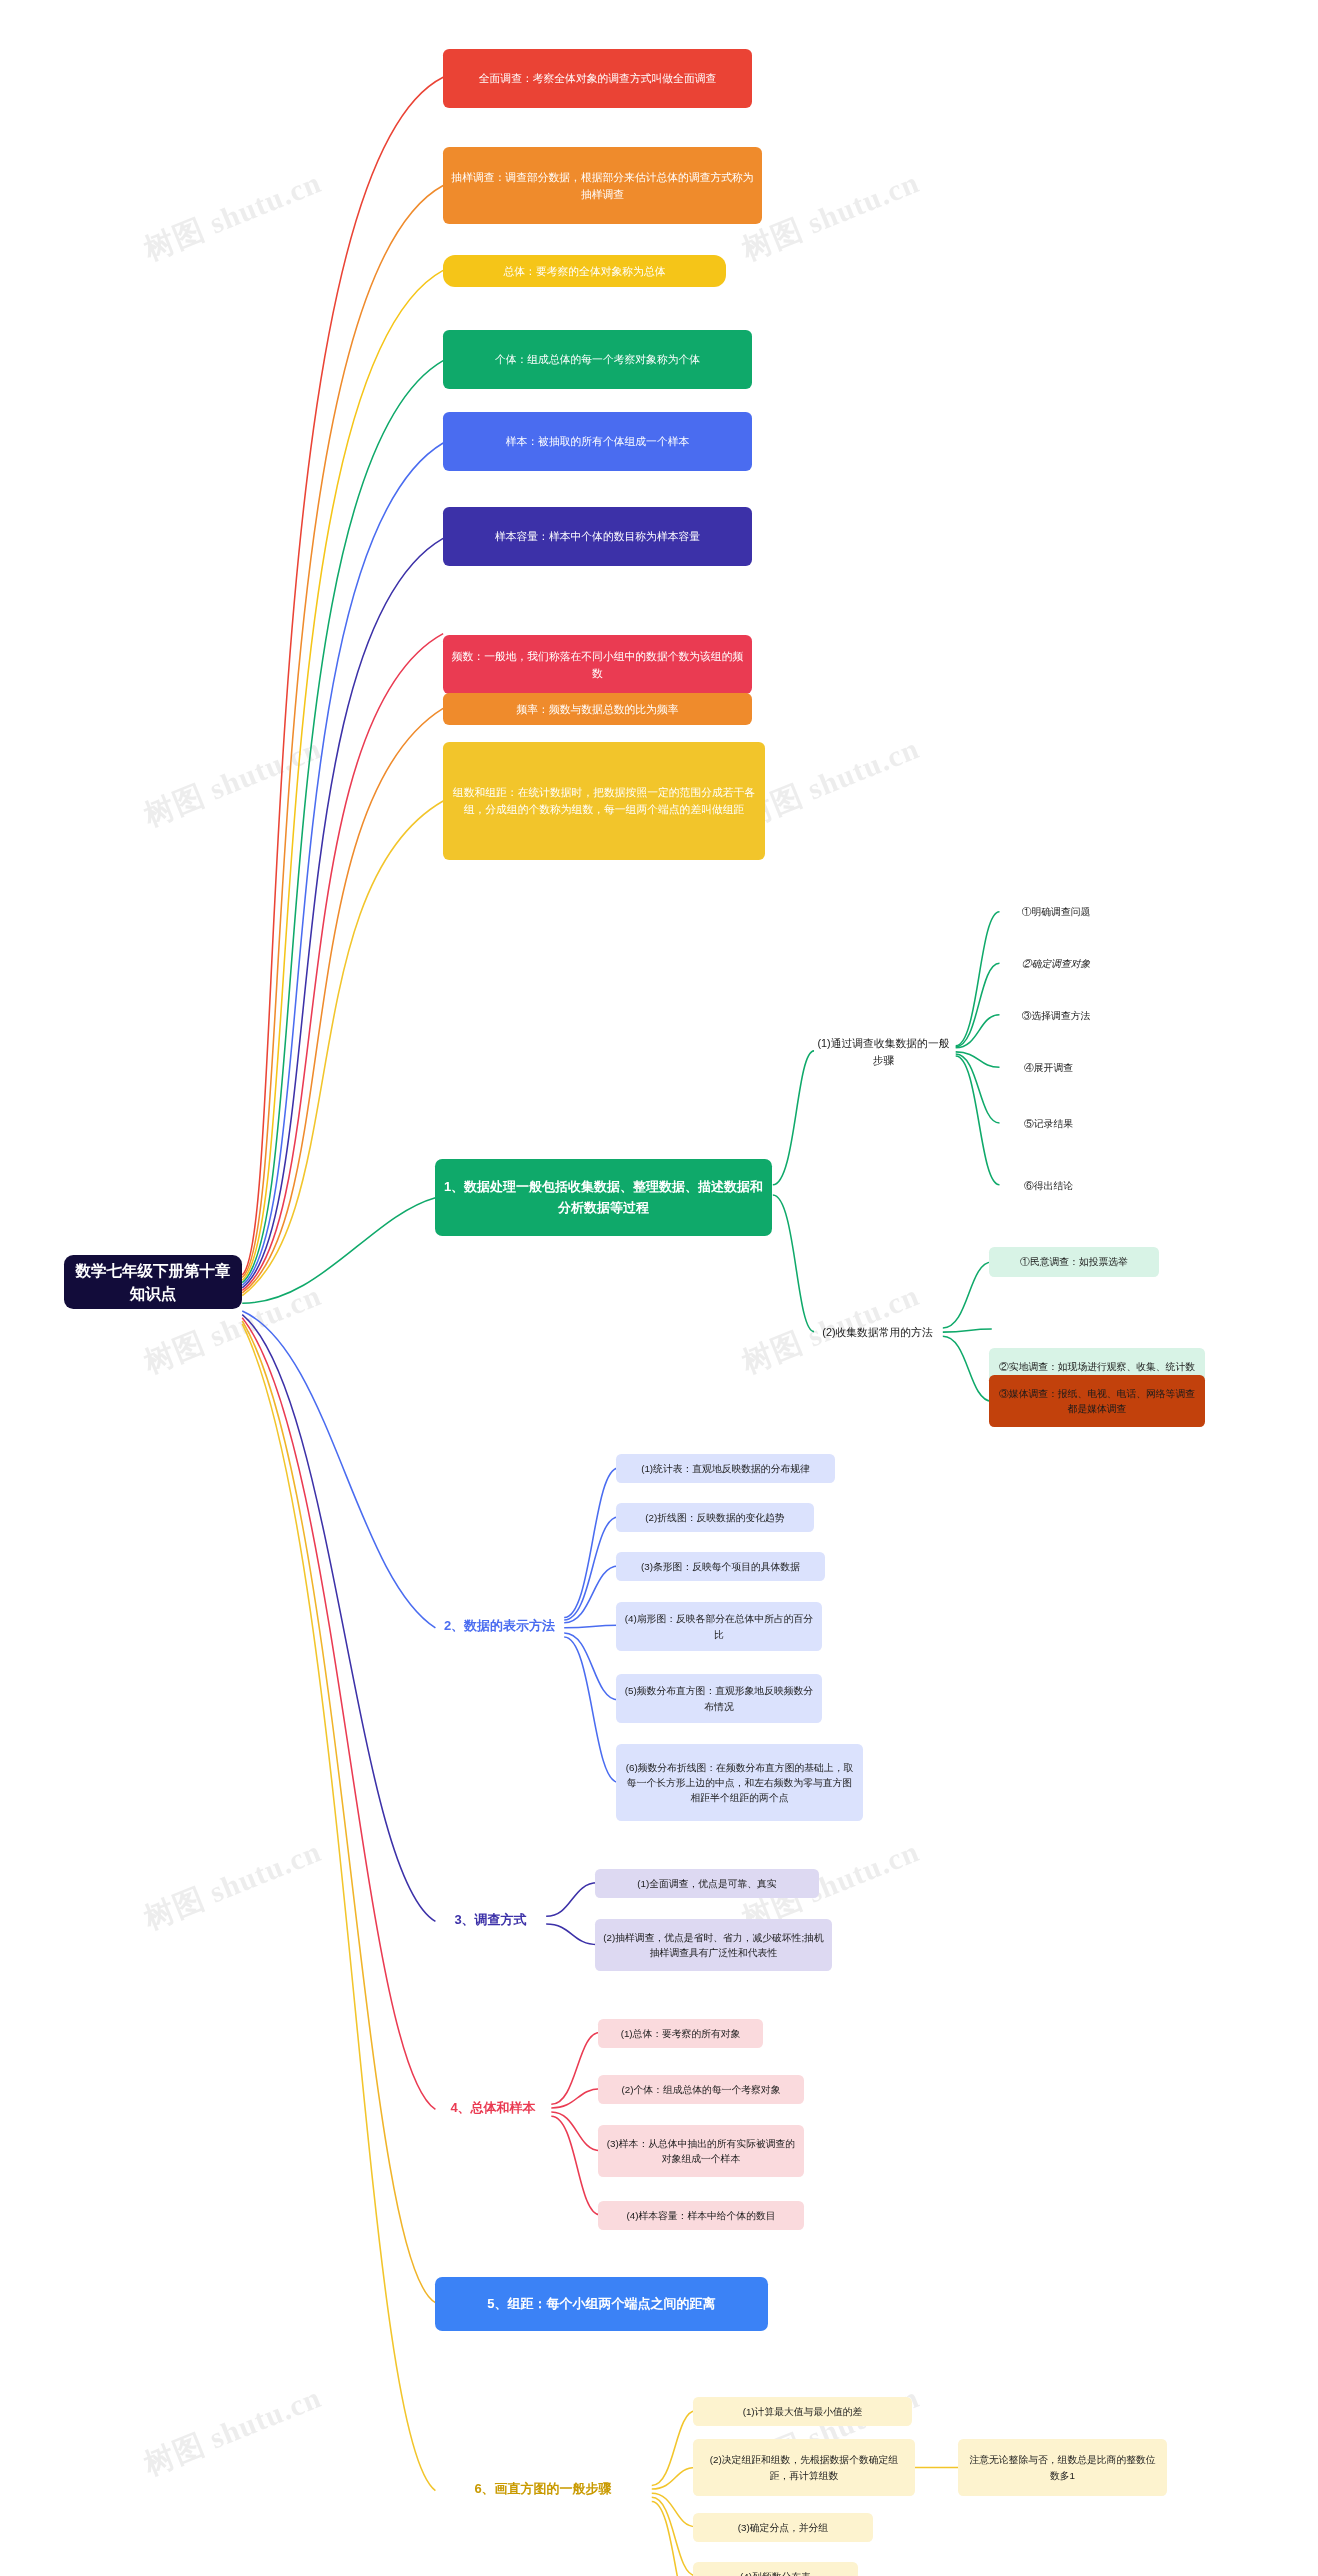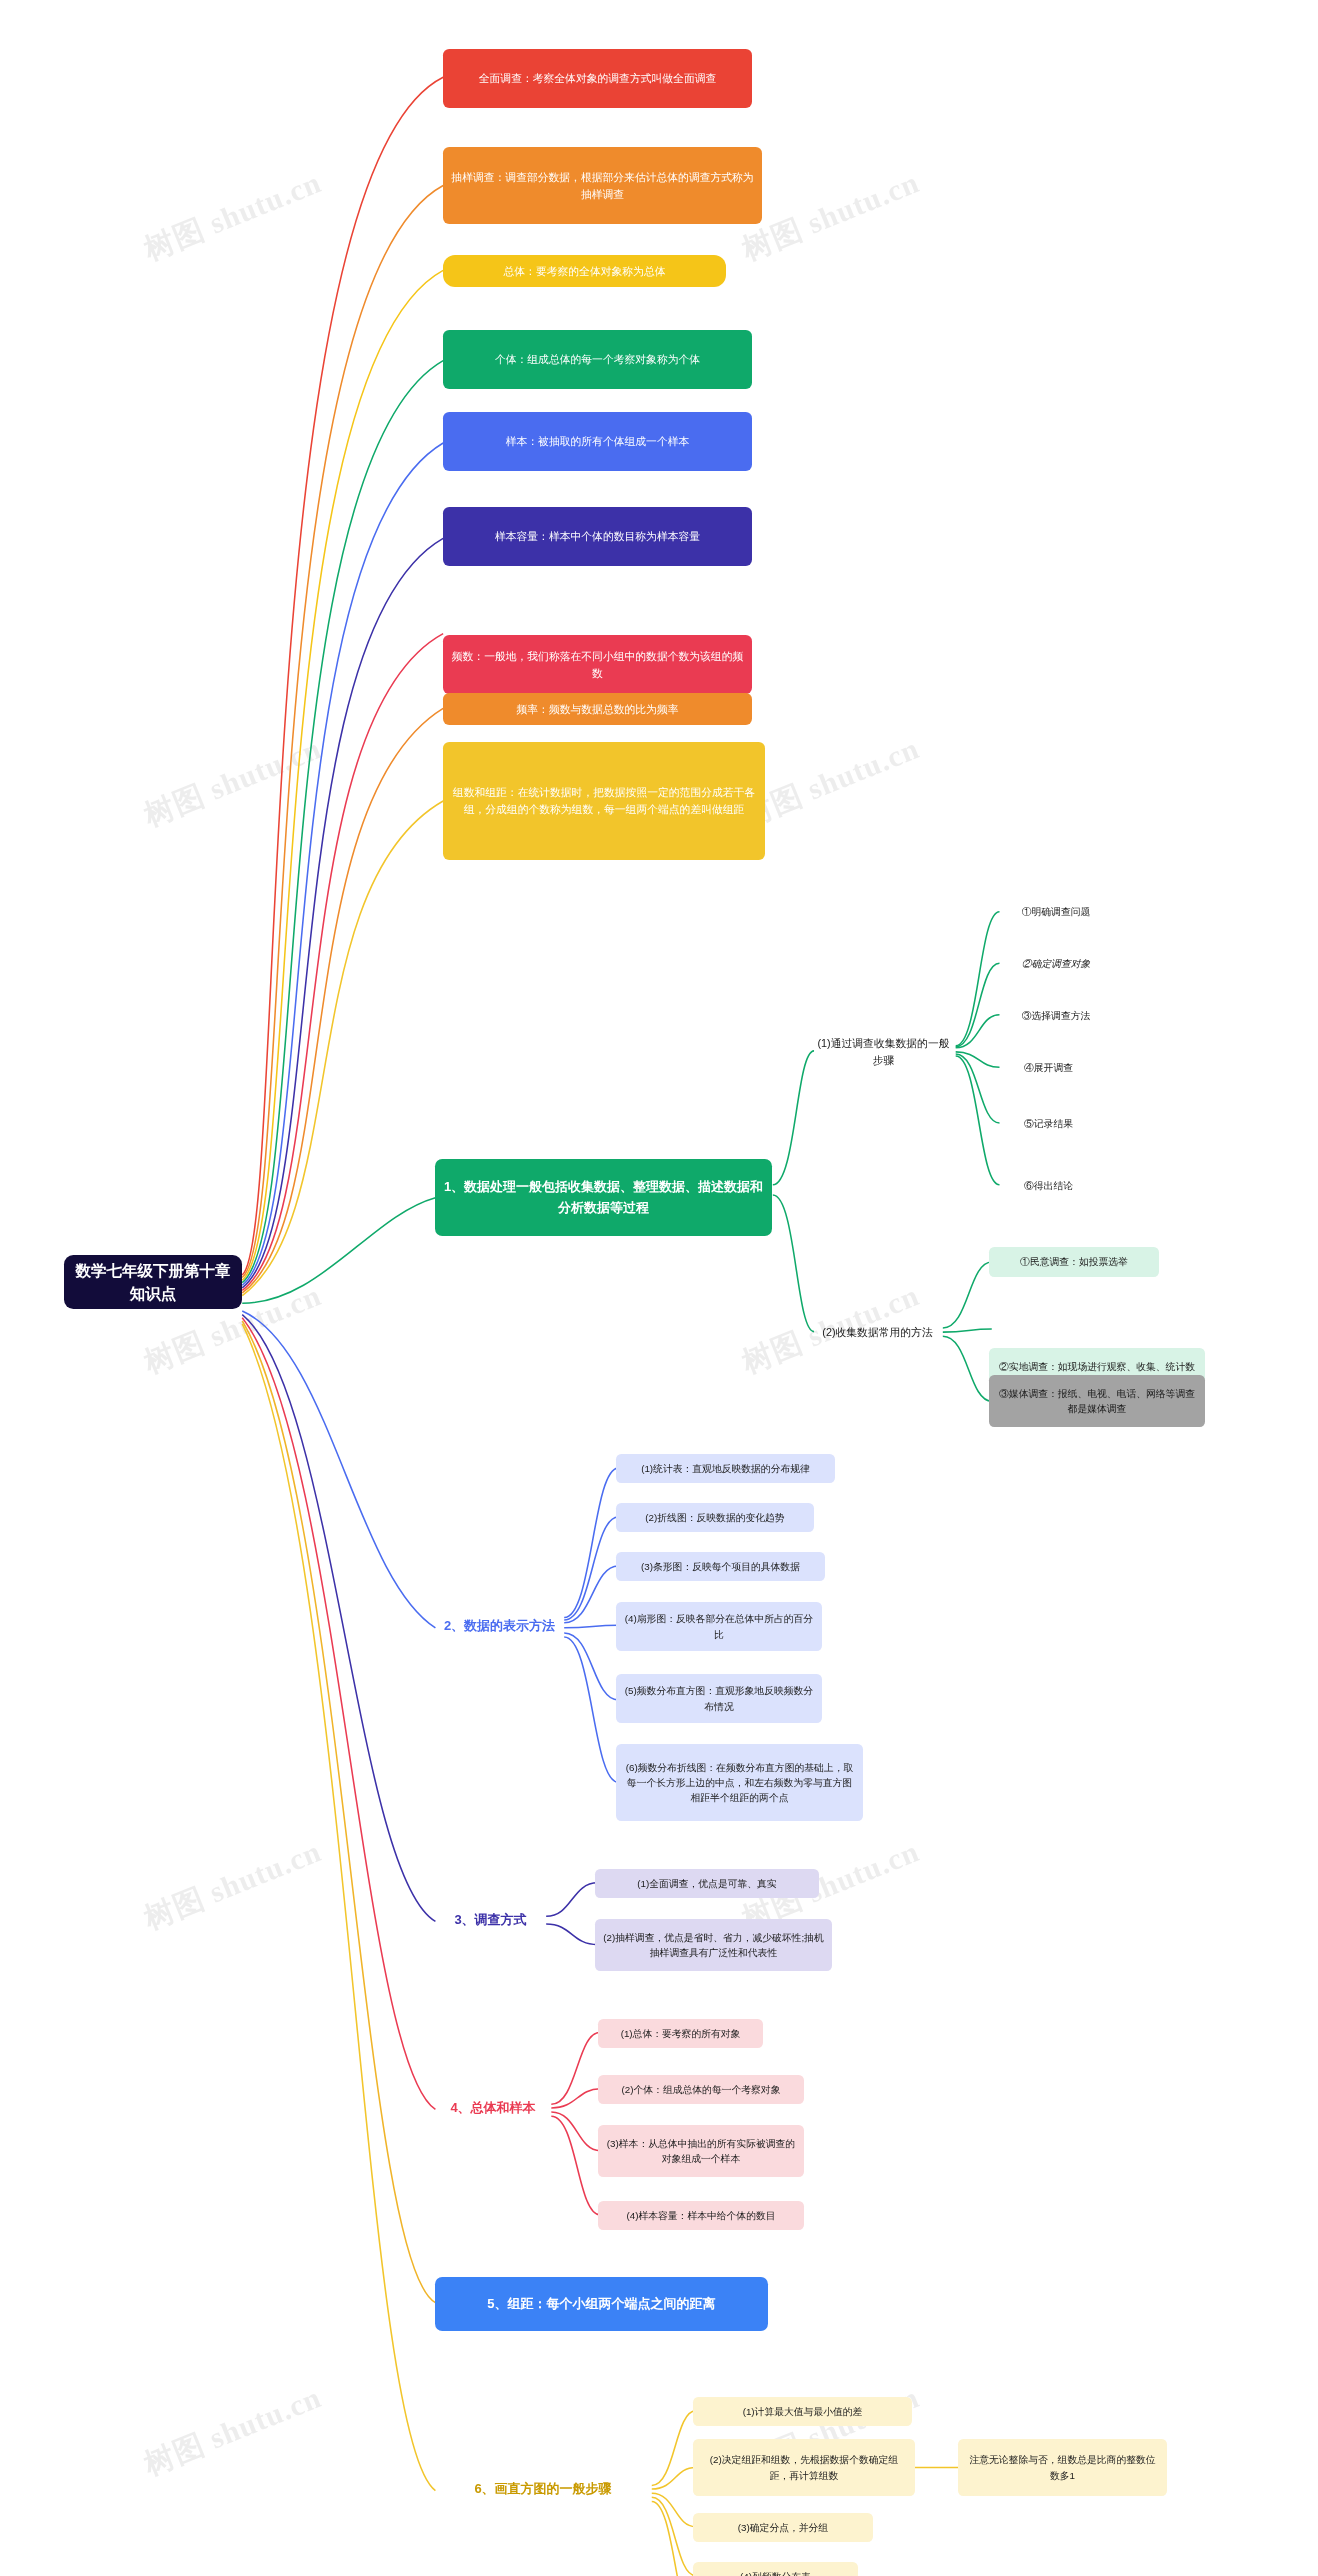--- a/index.html
+++ b/index.html
@@ -144,21 +144,21 @@
 
   <div class="node lvl3" style="left:997px; top:897px; width:118px; height:29px; color:#1b1b1b;">①明确调查问题</div>
   <div class="node lvl3" style="left:997px; top:949px; width:118px; height:29px; color:#1b1b1b;font-style:italic;">②确定调查对象</div>
   <div class="node lvl3" style="left:997px; top:1001px; width:118px; height:29px; color:#1b1b1b;">③选择调查方法</div>
   <div class="node lvl3" style="left:997px; top:1053px; width:103px; height:29px; color:#1b1b1b;">④展开调查</div>
   <div class="node lvl3" style="left:997px; top:1109px; width:103px; height:29px; color:#1b1b1b;">⑤记录结果</div>
   <div class="node lvl3" style="left:997px; top:1171px; width:103px; height:29px; color:#1b1b1b;">⑥得出结论</div>
 
   <div class="node lvl3" style="left:989px; top:1247px; width:170px; height:30px; background:#d8f3e6; color:#1b1b1b;">①民意调查：如投票选举</div>
   <div class="node lvl3" style="left:989px; top:1303px; width:216px; height:52px; background:#d8f3e6; color:#1b1b1b;margin-top:45px;">②实地调查：如现场进行观察、收集、统计数据</div>
-  <div class="node lvl3" style="left:989px; top:1375px; width:216px; height:52px; background:#a3a3a3; color:#1b1b1b;">③媒体调查：报纸、电视、电话、网络等调查都是媒体调查</div>
+  <div class="node lvl3" style="left:989px; top:1375px; width:216px; height:52px; background:#c2410c; color:#1b1b1b;">③媒体调查：报纸、电视、电话、网络等调查都是媒体调查</div>
 
   <div class="node lvl1" style="left:435px; top:1610px; width:129px; height:33px; color:#4a6cf0;">2、数据的表示方法</div>
   <div class="node lvl3" style="left:616px; top:1454px; width:219px; height:29px; background:#dbe2fd; color:#1b1b1b;">(1)统计表：直观地反映数据的分布规律</div>
   <div class="node lvl3" style="left:616px; top:1503px; width:198px; height:29px; background:#dbe2fd; color:#1b1b1b;">(2)折线图：反映数据的变化趋势</div>
   <div class="node lvl3" style="left:616px; top:1552px; width:209px; height:29px; background:#dbe2fd; color:#1b1b1b;">(3)条形图：反映每个项目的具体数据</div>
   <div class="node lvl3" style="left:616px; top:1602px; width:206px; height:49px; background:#dbe2fd; color:#1b1b1b;">(4)扇形图：反映各部分在总体中所占的百分比</div>
   <div class="node lvl3" style="left:616px; top:1674px; width:206px; height:49px; background:#dbe2fd; color:#1b1b1b;">(5)频数分布直方图：直观形象地反映频数分布情况</div>
   <div class="node lvl3" style="left:616px; top:1744px; width:247px; height:77px; background:#dbe2fd; color:#1b1b1b;">(6)频数分布折线图：在频数分布直方图的基础上，取每一个长方形上边的中点，和左右频数为零与直方图相距半个组距的两个点</div>
 
   <div class="node lvl1" style="left:435px; top:1904px; width:111px; height:33px; color:#3c31a8;">3、调查方式</div>

